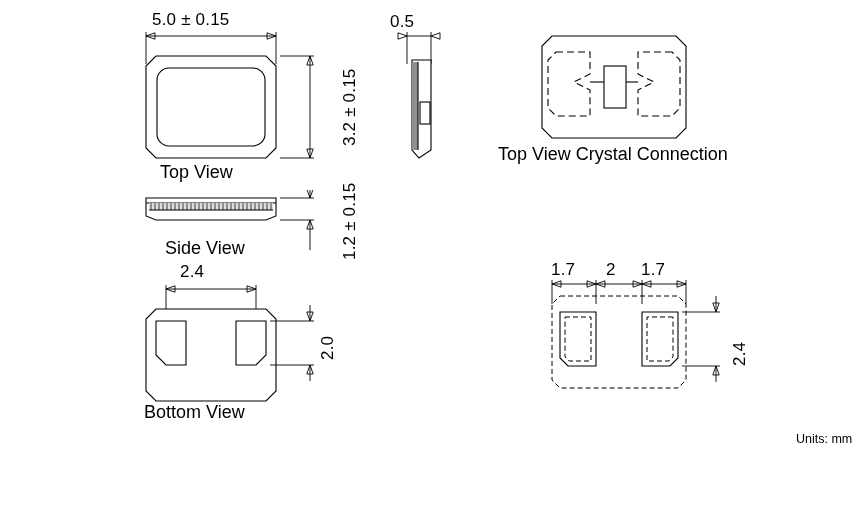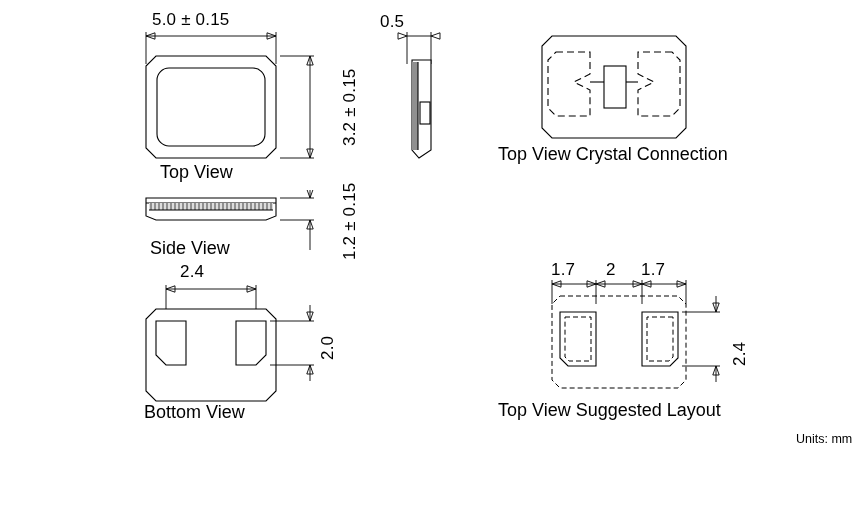--- a/index.html
+++ b/index.html
@@ -122,21 +122,21 @@
     <line class="ln-thin" x1="156" y1="8" x2="190" y2="8"></line>
     <line class="ln-thin" x1="156" y1="30" x2="190" y2="30"></line>
     <line class="ln-thin" x1="186" y1="-12" x2="186" y2="8"></line>
     <line class="ln-thin" x1="186" y1="30" x2="186" y2="60"></line>
     <path class="ln-thin" d="M186 8 l-3.2 -9 h6.4 z" fill="#000"></path>
     <path class="ln-thin" d="M186 30 l-3.2 9 h6.4 z" fill="#000"></path>
   </svg>
 
   <div class="lbl dim-text vert" style="left:316px; top:260px; transform: rotate(-90deg);">1.2 ± 0.15</div>
 
-  <div class="lbl view-text" style="left:126px; top:238px;">Side View</div>
+  <div class="lbl view-text" style="left:141px; top:238px;">Side View</div>
 
   <svg class="abs" style="left:100px; top:265px;" width="230" height="150">
 
     <line class="ln-thin" x1="42" y1="24" x2="132" y2="24"></line>
     <path class="ln-thin" d="M42 24 l9 -3.2 v6.4 z" fill="#000"></path>
     <path class="ln-thin" d="M132 24 l-9 -3.2 v6.4 z" fill="#000"></path>
     <line class="ln-thin" x1="42" y1="20" x2="42" y2="52"></line>
     <line class="ln-thin" x1="132" y1="20" x2="132" y2="52"></line>
 
     <path class="ln fillw" d="M32 44 L142 44 L152 54 L152 126 L142 136 L32 136 L22 126 L22 54 Z"></path>
@@ -173,21 +173,21 @@
     <g stroke="#000" stroke-width="0.7">
       <line x1="34" y1="42" x2="34" y2="130"></line>
       <line x1="36" y1="42" x2="36" y2="130"></line>
       <line x1="38" y1="42" x2="38" y2="130"></line>
     </g>
     <line class="ln" x1="39" y1="42" x2="39" y2="130"></line>
 
     <rect class="ln fillw" x="41" y="82" width="10" height="22"></rect>
   </svg>
 
-  <div class="lbl dim-text" style="left:356px; top:12px;text-align:center;">0.5</div>
+  <div class="lbl dim-text" style="left:366px; top:12px;text-align:center;">0.5</div>
 
   <svg class="abs" style="left:510px; top:30px;" width="160" height="125">
 
     <path class="ln fillw" d="M18 6 L142 6 L152 16 L152 98 L142 108 L18 108 L8 98 L8 16 Z"></path>
 
     <path class="dash" d="M22 22 L56 22 L56 44 L40 52 L56 60 L56 86 L22 86 L14 78 L14 30 Z"></path>
 
     <path class="dash" d="M138 22 L104 22 L104 44 L120 52 L104 60 L104 86 L138 86 L146 78 L146 30 Z"></path>
 
     <rect class="ln fillw" x="70" y="36" width="22" height="42"></rect>
@@ -229,17 +229,16 @@
     <path class="ln-thin" d="M182 50 l-3.2 -9 h6.4 z" fill="#000"></path>
     <path class="ln-thin" d="M182 104 l-3.2 9 h6.4 z" fill="#000"></path>
   </svg>
 
   <div class="lbl dim-text" style="left:527px; top:260px;">1.7</div>
   <div class="lbl dim-text" style="left:582px; top:260px;">2</div>
   <div class="lbl dim-text" style="left:617px; top:260px;">1.7</div>
 
   <div class="lbl dim-text vert" style="left:706px; top:366px; transform: rotate(-90deg);">2.4</div>
 
-  <div class="lbl view-text" style="left:474px; top:400px;">Top View Suggested Layout</div>
 
   <div class="lbl units-text" style="left:772px; top:432px;">Units: mm</div>
 
 </div>
 
 </body></html>

